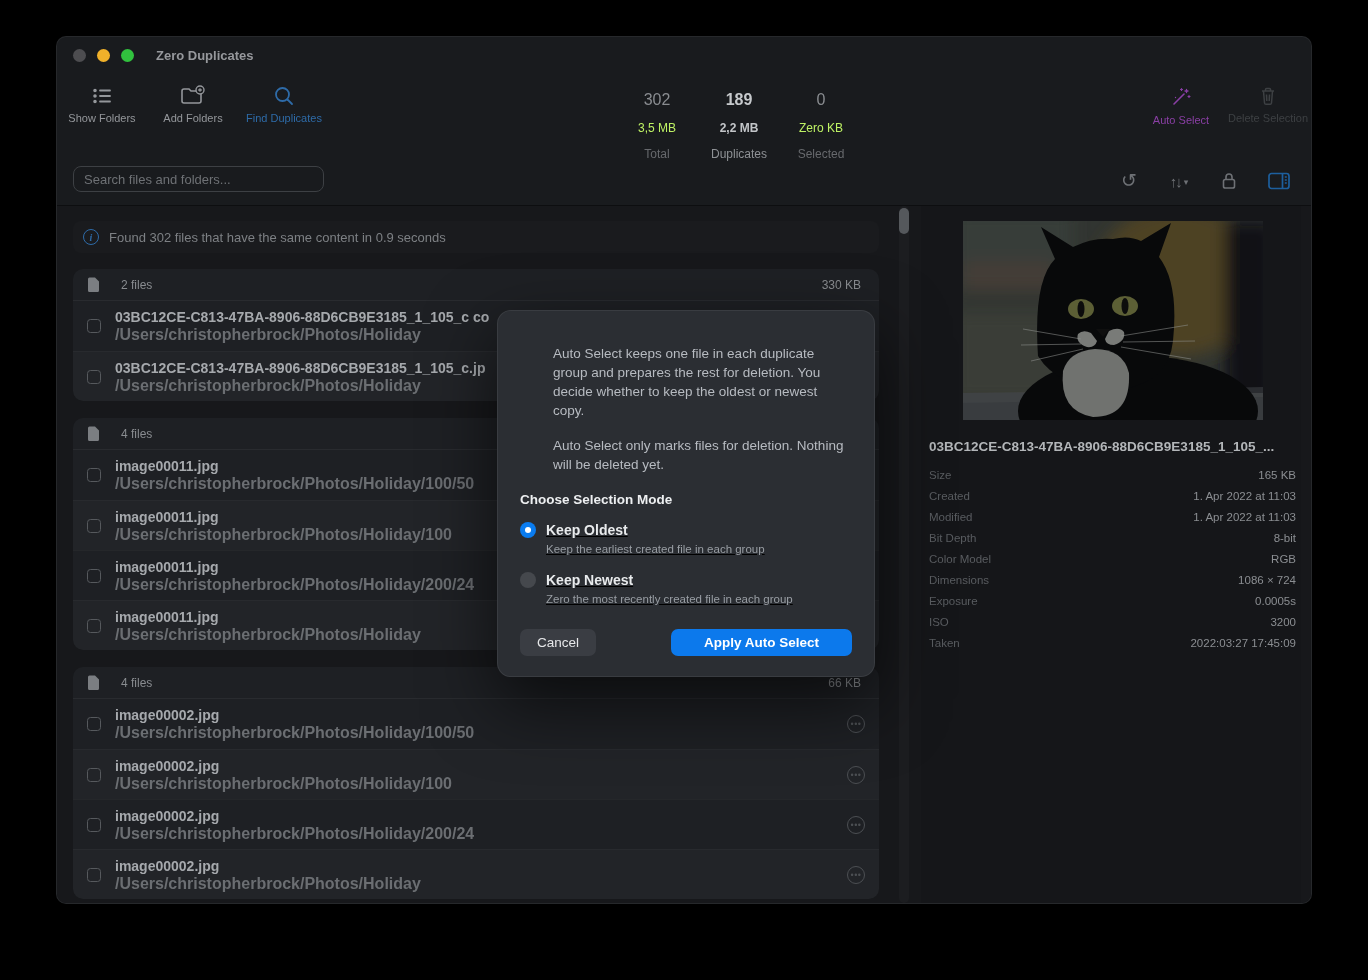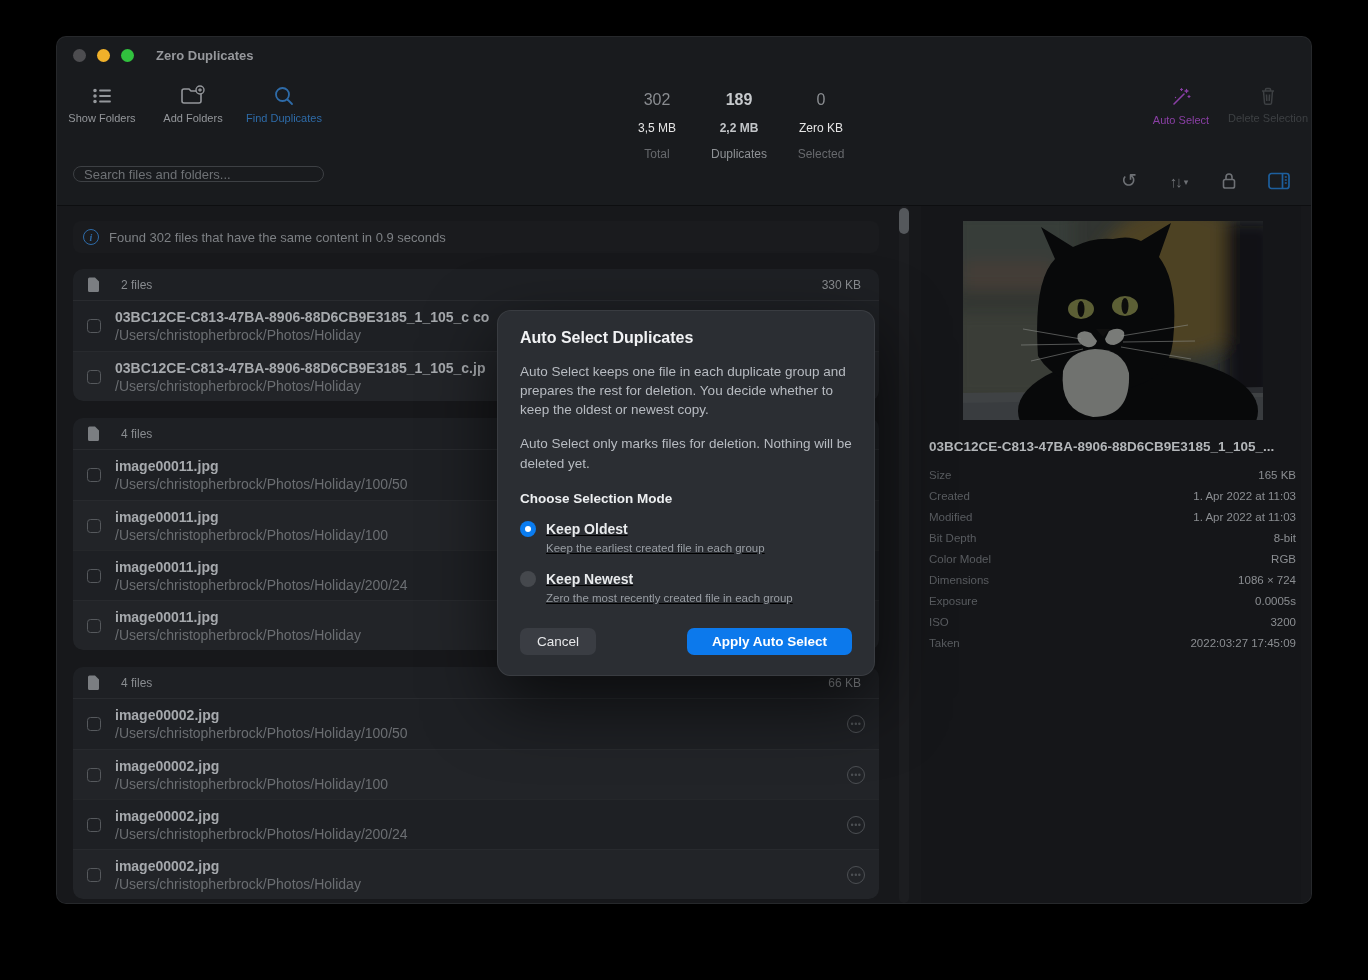--- a/index.html
+++ b/index.html
@@ -29,32 +29,32 @@
   .tb-btn.dim .lbl { color:#3d4043; }
   .tb-showfolders { left:-3px; }
   .tb-addfolders  { left:88px; }
   .tb-finddup     { left:179px; }
   .tb-autoselect  { left:1076px; }
   .tb-delete      { left:1163px; }
 
   .stats { position:absolute; left:572px; top:18px; display:flex; gap:26px; }
   .stat { display:flex; flex-direction:column; align-items:center; gap:12px; min-width:56px; }
   .stat .count { font-size:16px; color:#898c90; }
-  .stat .size  { font-size:12px; color:#e5e5e5; }
+  .stat .size  { font-size:12px; color:#bef264; }
   .stat .cat   { font-size:12px; color:#67696d; }
   .stat.hot .count { color:#c6c9cc; font-weight:bold; }
   .stat.hot .size  { color:#c2c5c8; font-weight:bold; }
   .stat.hot .cat   { color:#8e9195; }
 
   
   .searchrow { position:absolute; left:0; top:119px; right:0; height:50px; border-bottom:1px solid #0d0e10; }
   .search-input {
     position:absolute; left:16px; top:10px; width:251px; height:16px;
     background:transparent; border:1px solid #3d4044; border-radius:8px;
-    color:#c7c9cc; font-size:13px; padding:2px 10px; outline:none;
+    color:#c7c9cc; font-size:13px; padding:12px 10px; outline:none;
     font-family:"Liberation Sans", sans-serif;
   }
   .search-input::placeholder { color:#6e7175; }
   .sr-icons { position:absolute; right:18px; top:9px; display:flex; align-items:center; gap:22px; height:32px; }
   .icon-btn { width:28px; height:28px; display:flex; align-items:center; justify-content:center; color:#707periodo378; }
   .undo-glyph { font-size:19px; color:#6e7175; transform:translateY(-1px); }
   .sort-wrap { display:flex; align-items:center; color:#6e7175; }
   .sort-arrows { font-size:15px; letter-spacing:-2px; }
   .sort-caret { font-size:9px; margin-left:3px; transform:translateY(1px); }
 
@@ -73,52 +73,52 @@
   .group-3 { top:461px; height:232px; }
   .group-header { height:32px; display:flex; align-items:center; padding:0 18px 0 14px; border-bottom:1px solid rgba(255,255,255,.05); }
   .gh-count { font-size:12px; color:#898c90; margin-left:21px; }
   .gh-size  { font-size:12px; color:#898c90; margin-left:auto; }
   .filerow { height:50px; display:flex; align-items:center; padding:0 14px; position:relative; }
   .filerow:nth-child(odd) { background:rgba(255,255,255,.018); }
   .filerow + .filerow { border-top:1px solid rgba(255,255,255,.03); }
   .checkbox { width:14px; height:14px; border:1.5px solid #56595d; border-radius:3.5px; flex:0 0 auto; }
   .filetext { margin-left:14px; overflow:hidden; }
   .filename { font-size:14px; font-weight:bold; color:#a6a9ad; white-space:nowrap; }
-  .filepath { font-size:14px; color:#6b6e72; margin-top:3px; white-space:nowrap; }
+  .filepath { font-size:16px; color:#6b6e72; margin-top:3px; white-space:nowrap;font-weight:bold; }
   .more-btn { margin-left:auto; width:18px; height:18px; border:1.2px solid #4c4f53; border-radius:50%; color:#4c4f53; font-size:9px; letter-spacing:.5px; display:flex; align-items:center; justify-content:center; flex:0 0 auto; }
 
   
   .sidebar { position:absolute; left:864px; top:0; width:380px; bottom:0; background:#151619; }
   .thumb { position:absolute; left:42px; top:15px; width:300px; height:199px; overflow:hidden; }
   .sb-filename { position:absolute; left:8px; top:233px; width:367px; font-size:13.5px; font-weight:bold; color:#b3b6b9; white-space:nowrap; overflow:hidden; }
   .detail-list { position:absolute; left:8px; top:258px; width:367px; }
   .detail-row { height:21px; display:flex; align-items:center; }
   .detail-label { font-size:11.5px; color:#595c60; }
   .detail-value { font-size:11.5px; color:#8b8e92; margin-left:auto; }
 
   
   .modal {
     position:absolute; left:497px; top:310px; width:378px;
     background:#2b2e33; border-radius:14px; border:1px solid rgba(255,255,255,.07);
     box-shadow:0 25px 70px rgba(0,0,0,.65); padding:18px 22px 20px; z-index:50;
   }
   .modal-title { font-size:16px; font-weight:bold; color:#f1f2f4; }
-  .modal-para { font-size:13.5px; color:#b7bbc1; line-height:1.42; margin-top:15px; }
+  .modal-para { font-size:13.5px; color:#b7bbc1; line-height:1.42; margin-top:15px;margin-left:33px; }
   .modal-section { font-size:13.5px; font-weight:bold; color:#edeff1; margin-top:18px; }
   .option { display:flex; margin-top:14px;text-decoration:underline; }
   .radio { width:16px; height:16px; border-radius:50%; flex:0 0 auto; margin-top:1px; }
   .radio.on { background:#0a7cf0; display:flex; align-items:center; justify-content:center; }
   .radio.on::after { content:""; width:6px; height:6px; border-radius:50%; background:#fff; }
   .radio.off { background:#45484d; }
   .opt-text { margin-left:10px; }
   .opt-label { font-size:14px; font-weight:bold; color:#e9ebed; }
   .opt-desc { font-size:11.5px; color:#999ea4; margin-top:3px; }
   .modal-actions { display:flex; align-items:center; margin-top:22px; }
   .btn-cancel { background:#3a3d43; color:#e6e7e9; font-size:13.5px; border:none; border-radius:7px; padding:6px 17px; font-family:"Liberation Sans", sans-serif; }
-  .btn-apply { background:#0c79ec; color:#fff; font-size:13.5px; font-weight:bold; border:none; border-radius:7px; padding:6px 25px; margin-left:auto; font-family:"Liberation Sans", sans-serif; }
+  .btn-apply { background:#0c79ec; color:#fff; font-size:13.5px; font-weight:bold; border:none; border-radius:7px; padding:6px 33px; margin-left:auto; font-family:"Liberation Sans", sans-serif; }
 
   svg { display:block; }
 </style>
 </head>
 <body>
 
 <div class="window">
 
   <div class="titlebar">
     <div class="lights">
@@ -422,21 +422,20 @@
         <div class="detail-row">
             <span class="detail-label">Taken</span>
             <span class="detail-value">2022:03:27 17:45:09</span>
           </div>
       </div>
     </div>
   </div>
 </div>
 
 <div class="modal">
-  <div class="modal-title">Auto Select Duplicates</div>
   <div class="modal-para">Auto Select keeps one file in each duplicate group and prepares the rest for deletion. You decide whether to keep the oldest or newest copy.</div>
   <div class="modal-para">Auto Select only marks files for deletion. Nothing will be deleted yet.</div>
   <div class="modal-section">Choose Selection Mode</div>
 
   <div class="option">
     <span class="radio on"></span>
     <span class="opt-text">
       <span class="opt-label">Keep Oldest</span><br>
       <span class="opt-desc">Keep the earliest created file in each group</span>
     </span>

